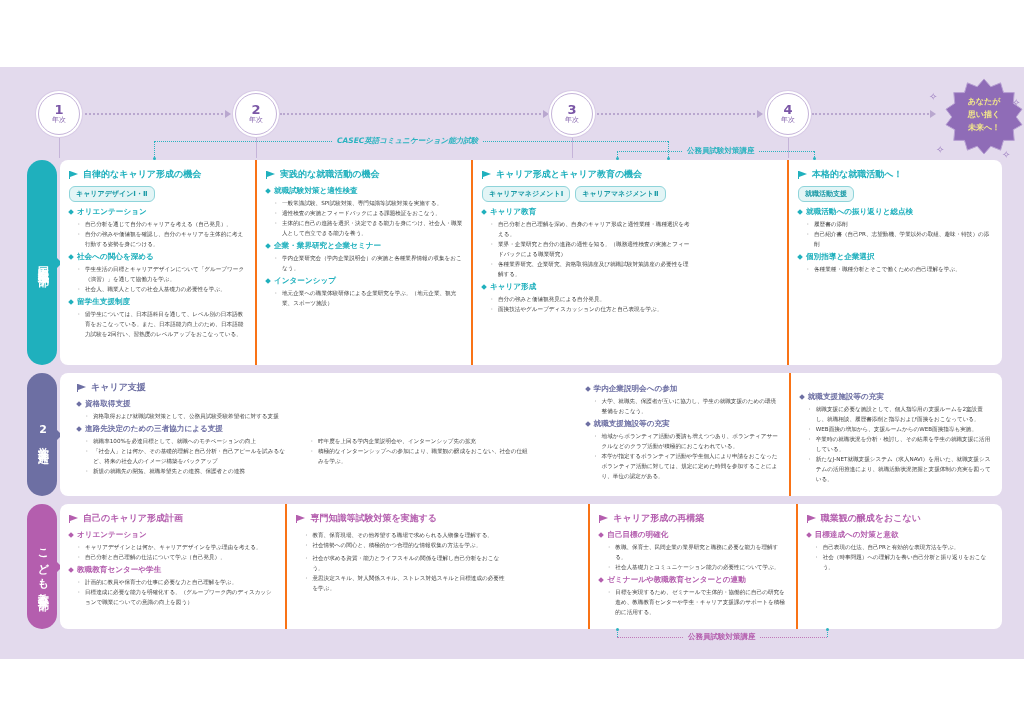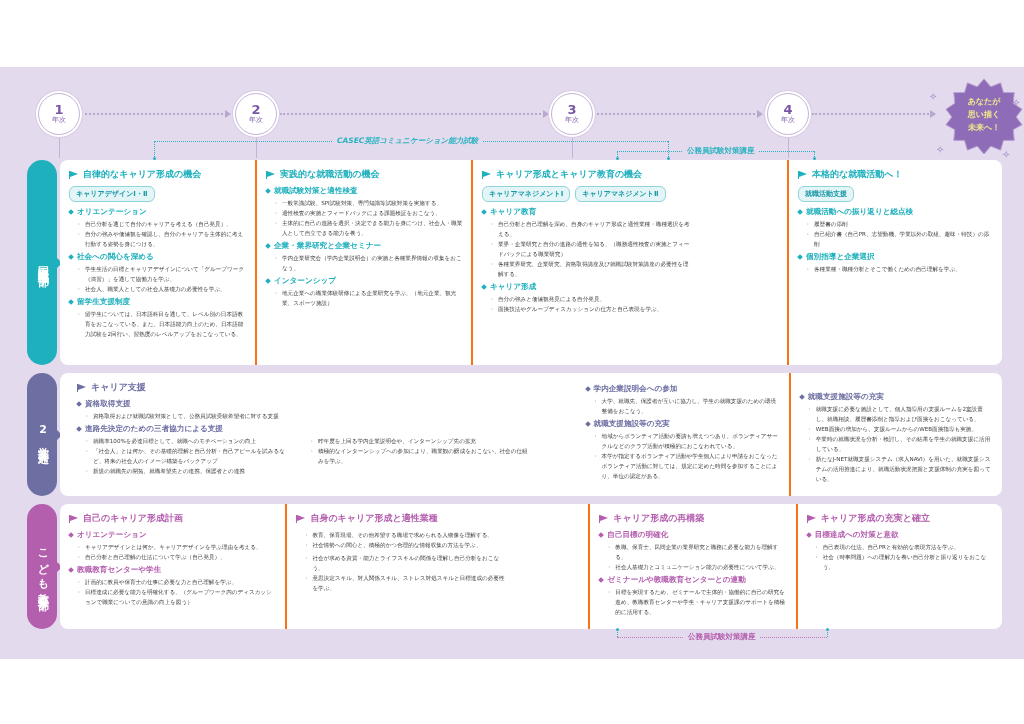--- a/index.html
+++ b/index.html
@@ -322,21 +322,21 @@
         <span>教職教育センターや学生</span>
       </div>
     <ul class="items">
         <li>計画的に教員や保育士の仕事に必要な力と自己理解を学ぶ。</li>
         <li>目標達成に必要な能力を明確化する。（グループワーク内のディスカッションで職業についての意識の向上を図う）</li>
       </ul>
   </div>
   <div class="col" style="width:316px;">
     <div class="col-title">
         <span class="flag"></span>
-        <span>自身のキャリア形成と適性業種</span>
+        <span>専門知識等試験対策を実施する</span>
       </div>
     <ul class="items" style="width:220px;">
         <li>教育、保育現場、その他希望する職場で求められる人物像を理解する。</li>
         <li>社会情勢への関心と、積極的かつ合理的な情報収集の方法を学ぶ。</li>
       </ul>
     <ul class="items" style="width:210px;">
         <li>社会が求める資質・能力とライフスキルの関係を理解し自己分析をおこなう。</li>
         <li>意思決定スキル、対人関係スキル、ストレス対処スキルと目標達成の必要性を学ぶ。</li>
       </ul>
   </div>
@@ -357,21 +357,21 @@
         <span class="diamond"></span>
         <span>ゼミナールや教職教育センターとの連動</span>
       </div>
     <ul class="items">
         <li>目標を実現するため、ゼミナールで主体的・協働的に自己の研究を進め、教職教育センターや学生・キャリア支援課のサポートを積極的に活用する。</li>
       </ul>
   </div>
   <div class="col" style="width:213px;">
     <div class="col-title">
         <span class="flag"></span>
-        <span>キャリア形成の充実と確立</span>
+        <span>職業観の醸成をおこない</span>
       </div>
     <div class="sec-title">
         <span class="diamond"></span>
         <span>目標達成への対策と意欲</span>
       </div>
     <ul class="items">
         <li>自己表現の仕法、自己PRと有効的な表現方法を学ぶ。</li>
         <li>社会（時事問題）への理解力を養い自己分析と振り返りをおこなう。</li>
       </ul>
   </div>

